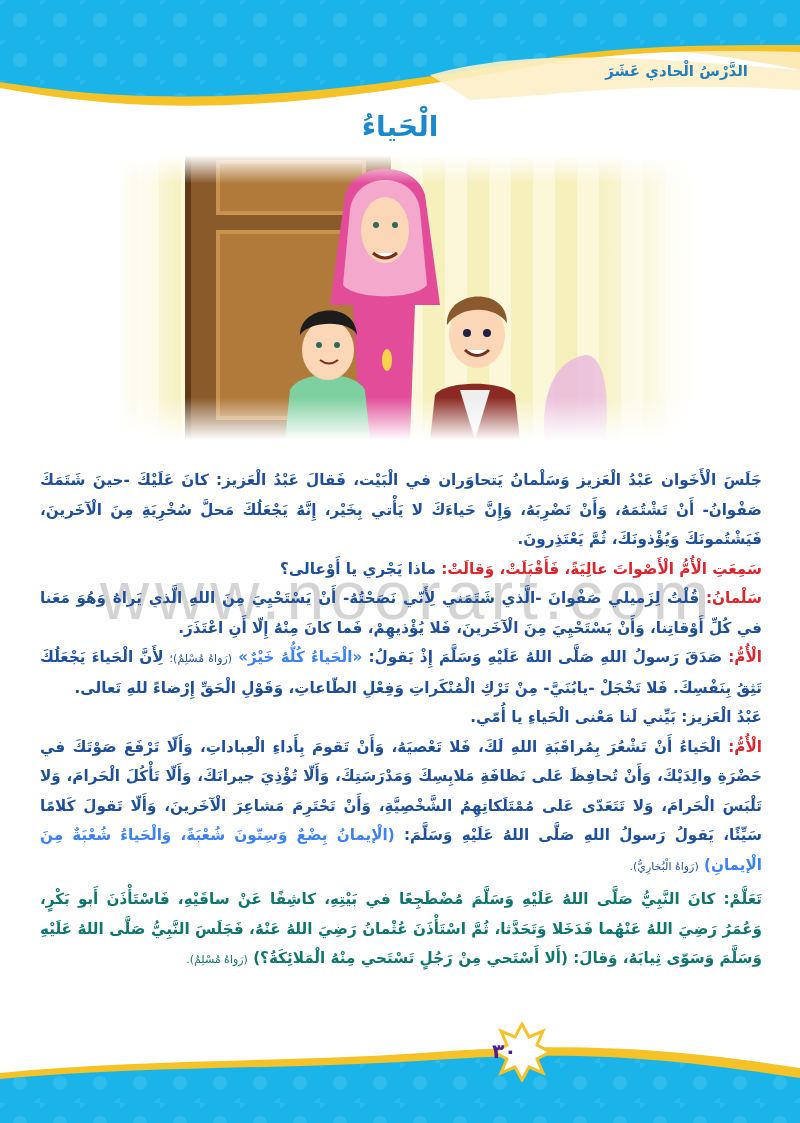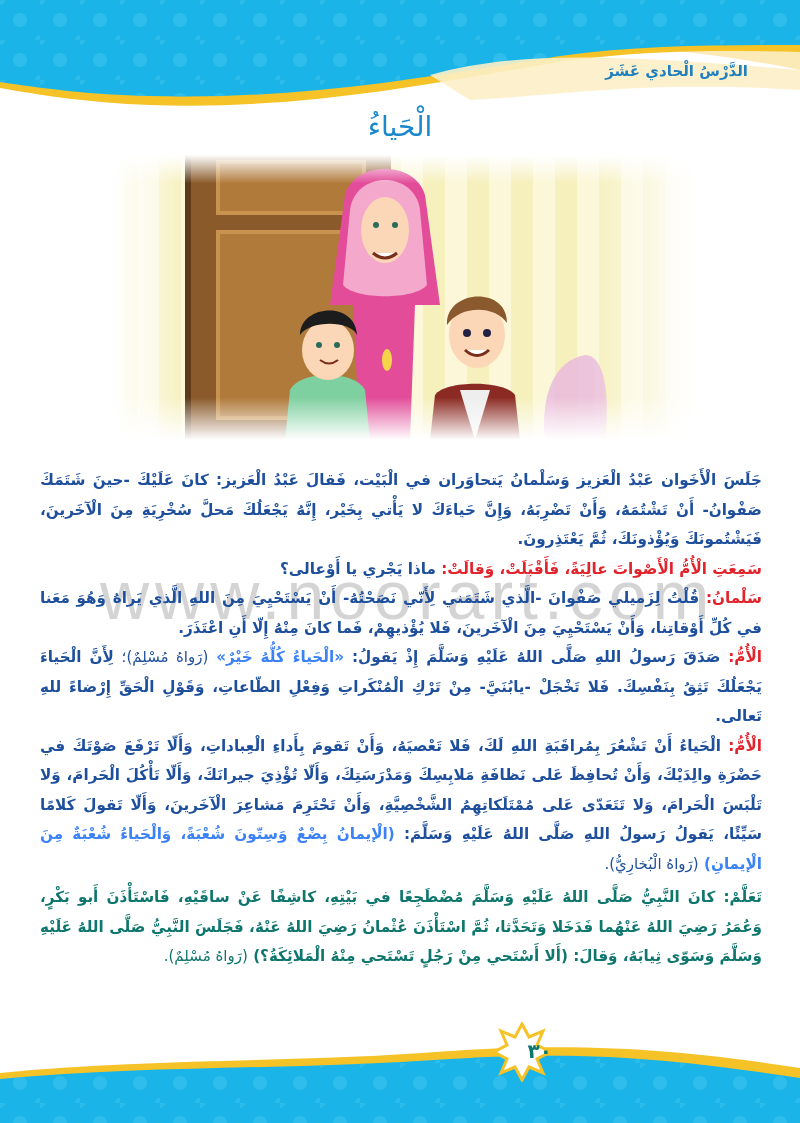--- a/index.html
+++ b/index.html
@@ -11,21 +11,21 @@
   
   .header-band {
     position:absolute; left:0; top:0; width:800px; height:110px;
   }
   .lesson-label {
     position:absolute; right:52px; top:62px;
     font-size:15px; font-weight:bold; color:#1f7fbf;text-align:center;
   }
   .page-title {
     position:absolute; left:0; right:0; top:110px; text-align:center;
-    font-size:28px; font-weight:normal; color:#1a88cc;
+    font-size:28px; font-weight:bold; color:#1a88cc;
   }
   
   .illustration {
     position:absolute; left:115px; top:155px; width:580px; height:285px;
     overflow:hidden;
   }
   .illustration .wall {
     position:absolute; inset:0;
     background:repeating-linear-gradient(90deg,#f6f0bd 0 22px,#fbf7d8 22px 44px);
   }
@@ -48,35 +48,35 @@
   .content {
     position:absolute; right:38px; left:40px; top:430px;
     direction:rtl; text-align:justify;
     font-size:15.2px; font-weight:bold; line-height:29.5px;
     color:#1e4f9c;
     margin-top:36px;
   }
   .content p { margin:0; }
   .red { color:#e2232b; }
   .green { color:#3b82f6; }
-  .small { font-size:15px; font-weight:normal; }
+  .small { font-size:11px; font-weight:normal; }
   .learn { color:#0f766e; margin-top:4px !important; }
   .watermark {
     position:absolute; left:100px; top:556px; width:700px;
     direction:ltr; font-family:Liberation Sans, sans-serif;
     font-size:68px; color:rgba(160,160,160,0.45); letter-spacing:6px;
     pointer-events:none; white-space:nowrap;
   }
   .footer-band { position:absolute; left:0; bottom:0; width:800px; height:100px; }
   .page-num {
     position:absolute; left:492px; top:1022px; width:60px; height:60px;
   }
   .page-num span {
-    position:absolute; left:0; right:0; top:17px; text-align:right;
-    font-size:20px; font-weight:bold; color:#0f766e;
+    position:absolute; left:0; right:0; top:17px; text-align:left;
+    font-size:20px; font-weight:bold; color:#4c1d95;
   }
 </style>
 </head>
 <body>
 
 <svg class="header-band" viewBox="0 0 800 110" preserveAspectRatio="none">
   <defs>
     <pattern id="dmk" width="40" height="40" patternUnits="userSpaceOnUse">
       <circle cx="20" cy="20" r="7" fill="#3cc3ee" opacity="0.6"></circle>
       <circle cx="0" cy="0" r="5" fill="#3cc3ee" opacity="0.5"></circle>
@@ -144,20 +144,24 @@
   </p>
 
   <p>
     <span class="red">الْأُمُّ:</span>
     <span>صَدَقَ رَسولُ اللهِ صَلَّى اللهُ عَلَيْهِ وَسَلَّمَ إِذْ يَقولُ:</span>
     <span class="green">«الْحَياءُ كُلُّهُ خَيْرٌ»</span>
     <span class="small">(رَواهُ مُسْلِمٌ)؛</span>
     <span>لِأَنَّ الْحَياءَ يَجْعَلُكَ تَثِقُ بِنَفْسِكَ. فَلا تَخْجَلْ -يابُنَيَّ- مِنْ تَرْكِ الْمُنْكَراتِ وَفِعْلِ الطّاعاتِ، وَقَوْلِ الْحَقِّ إِرْضاءً للهِ تَعالى.</span>
   </p>
 
+  <p>
+    <span>عَبْدُ الْعَزيز:</span>
+    <span>بَيِّني لَنا مَعْنى الْحَياءِ يا أُمّي.</span>
+  </p>
 
   <p>
     <span class="red">الْأُمُّ:</span>
     <span>الْحَياءُ أَنْ تَشْعُرَ بِمُراقَبَةِ اللهِ لَكَ، فَلا تَعْصيَهُ، وَأَنْ تَقومَ بِأَداءِ الْعِباداتِ، وَأَلّا تَرْفَعَ صَوْتَكَ في حَضْرَةِ والِدَيْكَ، وَأَنْ تُحافِظَ عَلى نَظافَةِ مَلابِسِكَ وَمَدْرَسَتِكَ، وَأَلّا تُؤْذِيَ جيرانَكَ، وَأَلّا تَأْكُلَ الْحَرامَ، وَلا تَلْبَسَ الْحَرامَ، وَلا تَتَعَدّى عَلى مُمْتَلَكاتِهِمُ الشَّخْصِيَّةِ، وَأَنْ تَحْتَرِمَ مَشاعِرَ الْآخَرينَ، وَأَلّا تَقولَ كَلامًا سَيِّئًا، يَقولُ رَسولُ اللهِ صَلَّى اللهُ عَلَيْهِ وَسَلَّمَ:</span>
     <span class="green">(الْإيمانُ بِضْعٌ وَسِتّونَ شُعْبَةً، وَالْحَياءُ شُعْبَةٌ مِنَ الْإيمانِ)</span>
     <span class="small">(رَواهُ الْبُخارِيُّ).</span>
   </p>
 
   <p class="learn">
     <span>تَعَلَّمْ:</span>

